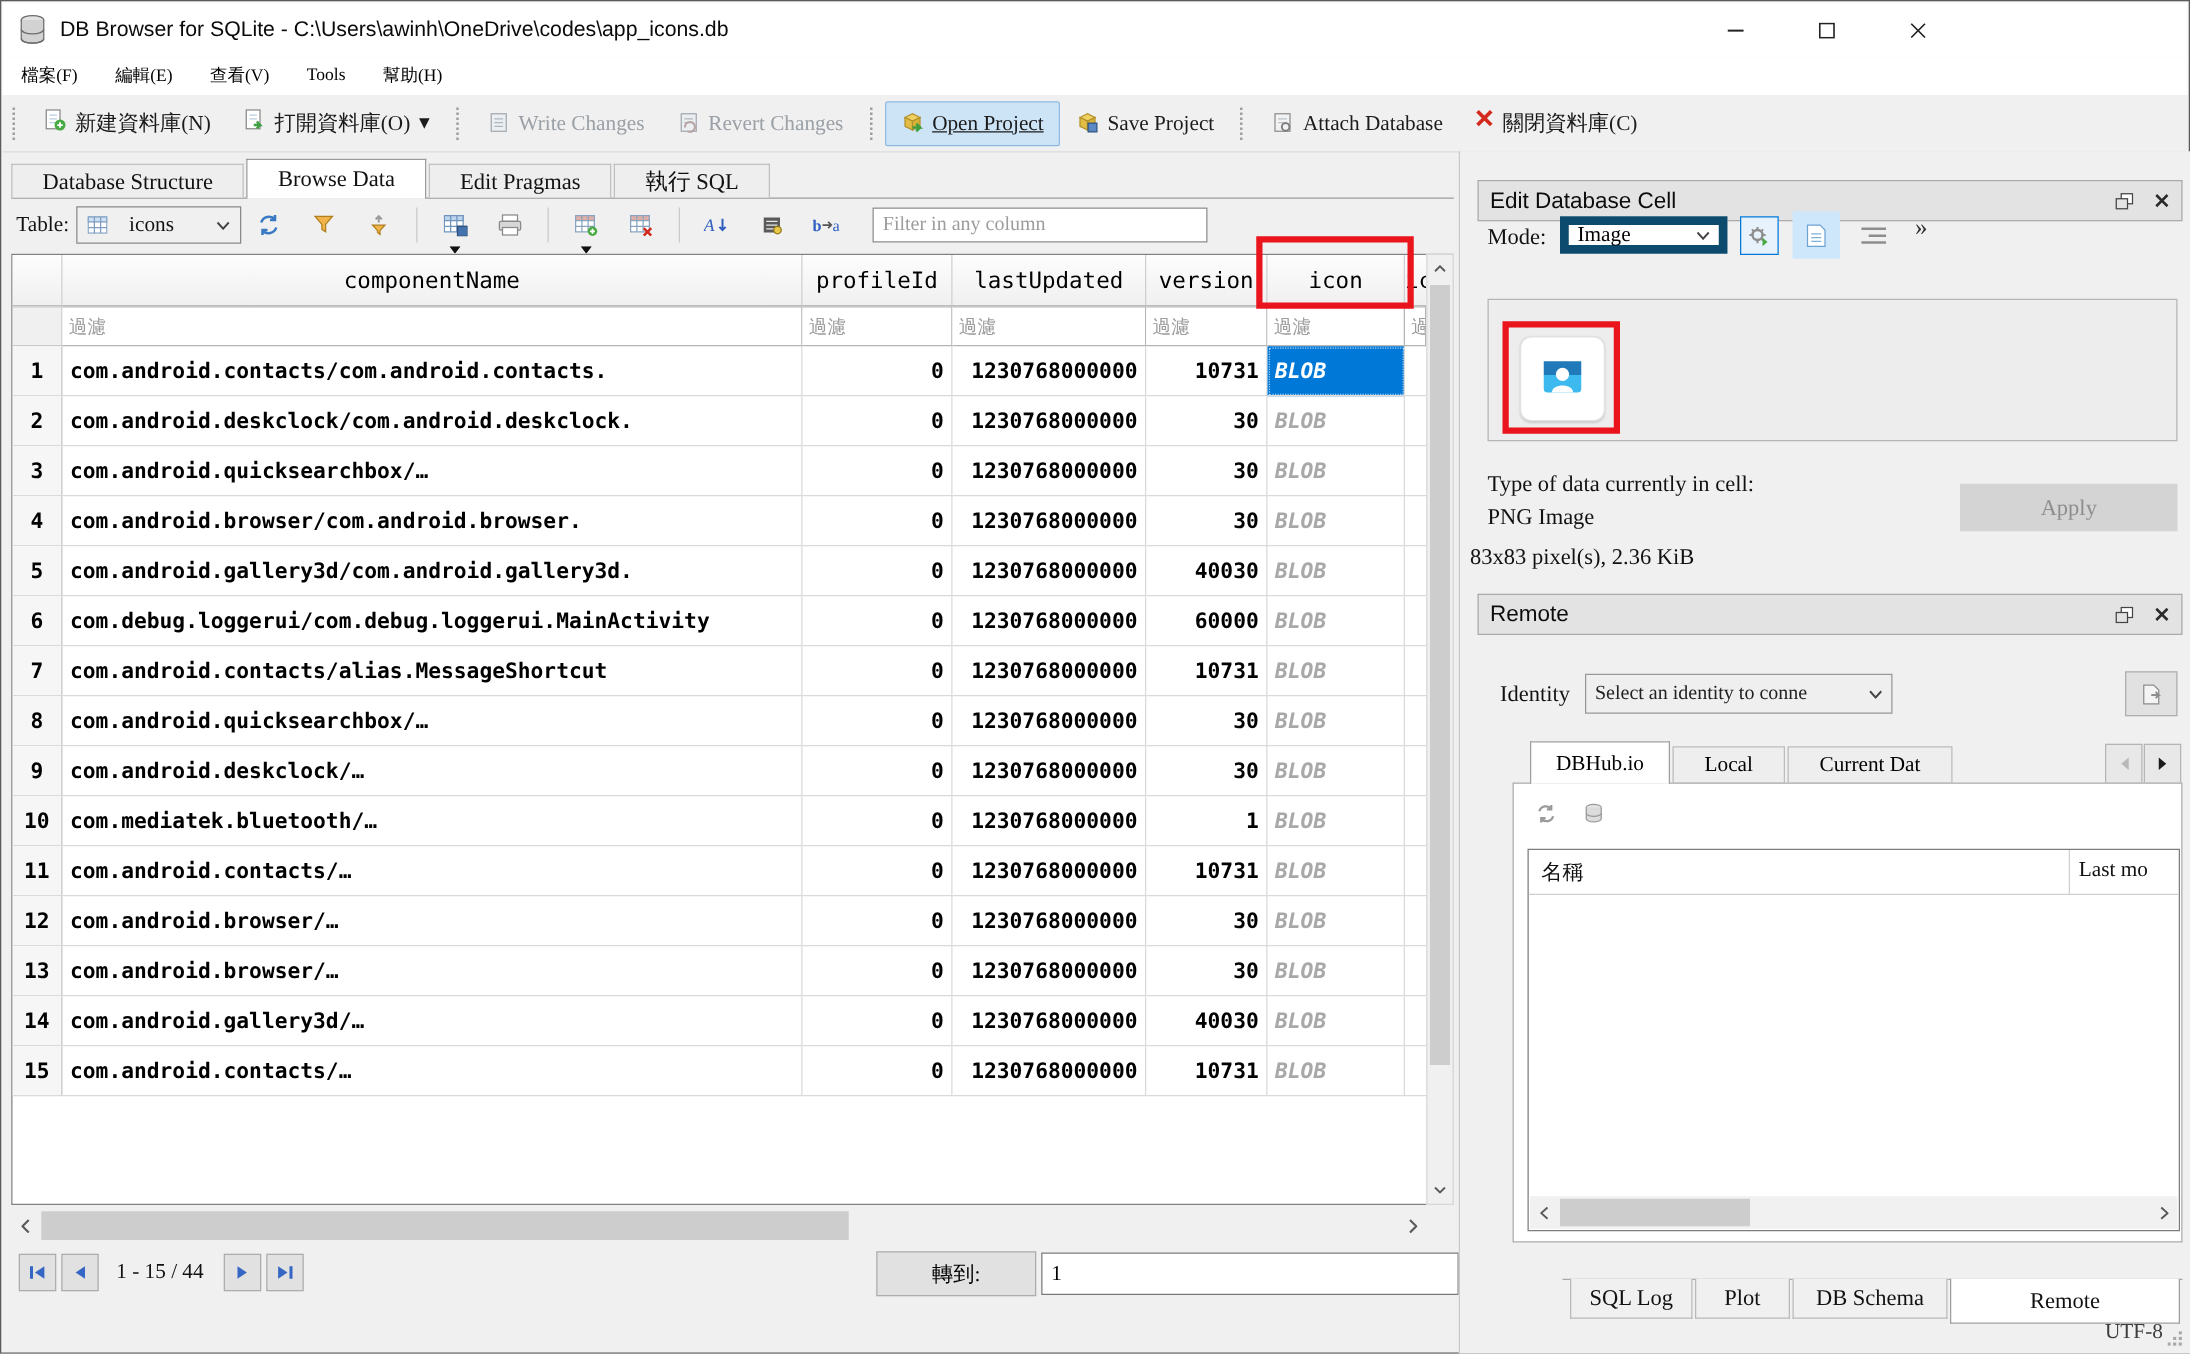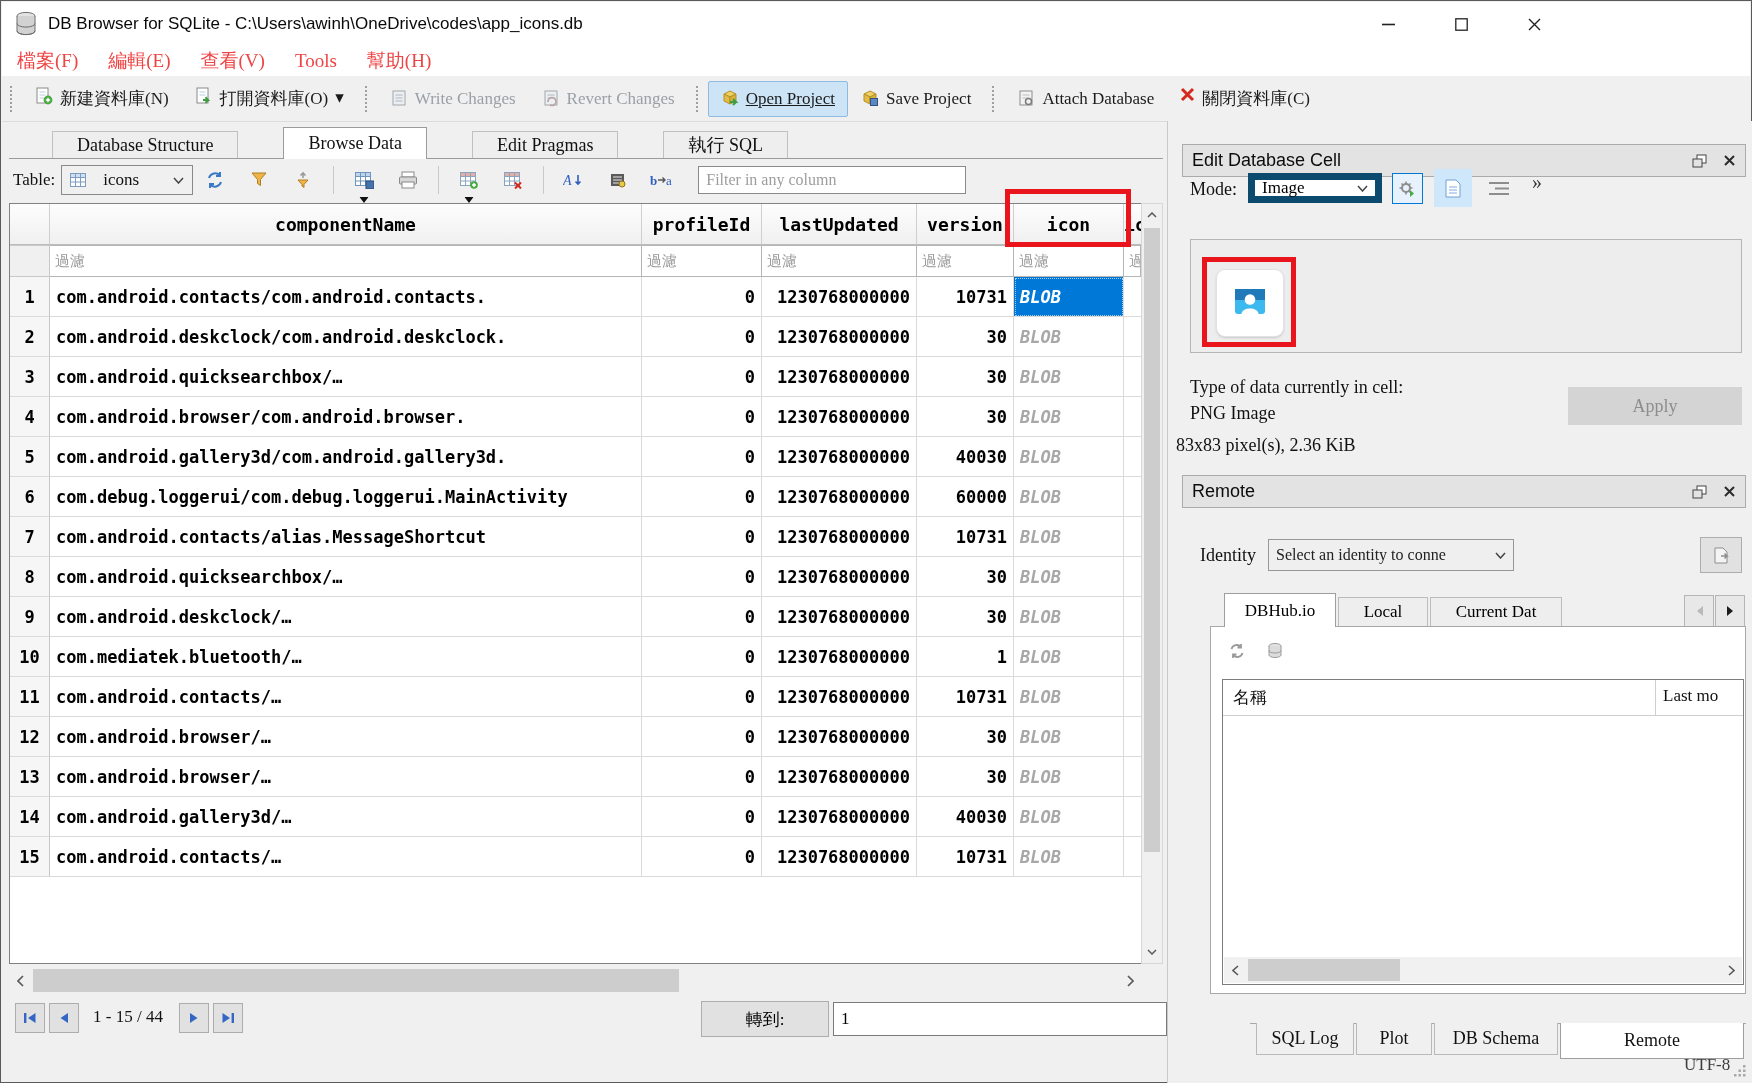--- a/index.html
+++ b/index.html
@@ -7,50 +7,50 @@
   .win{position:absolute;inset:0;border:1px solid #5a5a5a;background:#f0f0f0;box-sizing:border-box;}
   .abs{position:absolute;}
   svg{display:block;}
 
   
   .titlebar{position:absolute;left:1px;top:1px;right:1px;height:44px;background:#fff;display:flex;align-items:center;padding-left:12px;}
   .title-text{font-family:"Liberation Sans",sans-serif;font-size:17px;color:#0a0a0a;margin-left:10px;white-space:nowrap;}
   .win-btn{position:absolute;top:2px;width:46px;height:40px;display:flex;align-items:center;justify-content:center;}
 
   
-  .menubar{position:absolute;left:1px;top:45px;right:1px;height:30px;background:#fff;display:flex;align-items:center;font-size:19px;color:#ef4444;}
+  .menubar{position:absolute;left:1px;top:45px;right:1px;height:30px;background:#fff;display:flex;align-items:center;font-size:14px;color:#000000;}
   .menu-item{padding:0 15px;height:100%;display:flex;align-items:center;white-space:nowrap;}
 
   
   .toolbar{position:absolute;left:1px;top:75px;right:1px;height:45px;background:#f0f0f0;border-bottom:1px solid #dcdcdc;display:flex;align-items:center;font-size:17px;color:#1b1b1b;}
   .tb-handle{width:4px;height:26px;border-left:2px dotted #9f9f9f;margin:0 6px 0 8px;}
   .tb-item{display:flex;gap:7px;padding:7px 12px;white-space:nowrap;border:1px solid transparent;border-radius:2px;}
   .tb-item.disabled{color:#9aa0a6;}
   .tb-item.highlight{background:#cde4f7;border-color:#8fbbe2;text-decoration:underline;}
   .tb-caret{margin-left:0px;}
 
   
   .tabbar{position:absolute;left:8px;top:126px;width:1154px;height:32px;display:flex;align-items:flex-end;border-bottom:1px solid #9b9b9b;box-sizing:border-box;}
-  .tab{height:27px;padding:0 24px;display:flex;align-items:center;font-size:18px;color:#111;background:#eeeeee;border:1px solid #c0c0c0;border-bottom:none;margin-right:2px;box-sizing:border-box;white-space:nowrap;margin-left:43px;}
+  .tab{height:27px;padding:0 24px;display:flex;align-items:center;font-size:18px;color:#111;background:#eeeeee;border:1px solid #c0c0c0;border-bottom:none;margin-right:2px;box-sizing:border-box;white-space:nowrap;}
   .tab.active{background:#fff;border:1px solid #9b9b9b;border-bottom:none;height:32px;margin-bottom:-1px;}
 
   
   .ctrlrow{position:absolute;left:8px;top:160px;width:1154px;height:38px;display:flex;align-items:center;font-size:17px;color:#111;}
   .combo{height:30px;background:#f0f0f0;border:1px solid #898989;display:flex;align-items:center;padding:0 8px;gap:17px;box-sizing:border-box;}
   .icon-btn{width:30px;height:30px;display:flex;align-items:center;justify-content:center;position:relative;margin:0 7px;}
   .under-caret{position:absolute;left:50%;transform:translateX(-50%);bottom:-8px;}
   .ctrl-sep{width:1px;height:28px;background:#c9c9c9;margin:0 8px;}
   .filter-input{width:268px;height:28px;border:1px solid #8a8a8a;background:#fff;font-family:"Liberation Serif",serif;font-size:16px;padding:0 7px;color:#222;box-sizing:border-box;}
   .filter-input::placeholder{color:#9d9d9d;}
 
   
   .grid{position:absolute;left:8px;top:202px;width:1154px;height:761px;background:#fff;border:1px solid #828282;box-sizing:border-box;font-family:"DejaVu Sans Mono",monospace;overflow:hidden;}
   .grow{display:flex;}
   .c0{width:40px;}.c1{width:592px;}.c2{width:120px;}.c3{width:155px;}.c4{width:97px;}.c5{width:110px;}.c6{width:17px;}
-  .gh{height:40px;background:linear-gradient(#fdfdfd,#f0f0f0);border-bottom:1px solid #bdbdbd;font-weight:bold;font-size:18px;color:#000;}
+  .gh{height:40px;background:linear-gradient(#fdfdfd,#f0f0f0);border-bottom:1px solid #bdbdbd;font-weight:normal;font-size:18px;color:#000;}
   .gh>div{display:flex;align-items:center;justify-content:center;border-right:1px solid #cfcfcf;box-sizing:border-box;overflow:hidden;white-space:nowrap;}
   .frow{height:32px;}
   .fcell{border:1px solid #b5b5b5;border-left:none;background:#fff;color:#9c9c9c;font-size:15px;font-family:"Liberation Serif",serif;display:flex;align-items:center;padding:0 5px;box-sizing:border-box;overflow:hidden;white-space:nowrap;}
   .fcell.corner{background:#f0f0f0;border-color:#c9c9c9;}
   .drow{height:40px;font-weight:bold;font-size:17px;color:#000;}
   .dcell{border-right:1px solid #dadada;border-bottom:1px solid #dadada;display:flex;align-items:center;padding:0 6px;box-sizing:border-box;overflow:hidden;white-space:nowrap;}
   .num{background:#f6f6f6;justify-content:center;border-right:1px solid #c6c6c6;}
   .right{justify-content:flex-end;}
   .blob{font-style:italic;color:#a8a8a8;}
   .blob.sel{background:#0078d7;color:#fff;outline:1px dotted #a8cdf0;outline-offset:-2px;}

